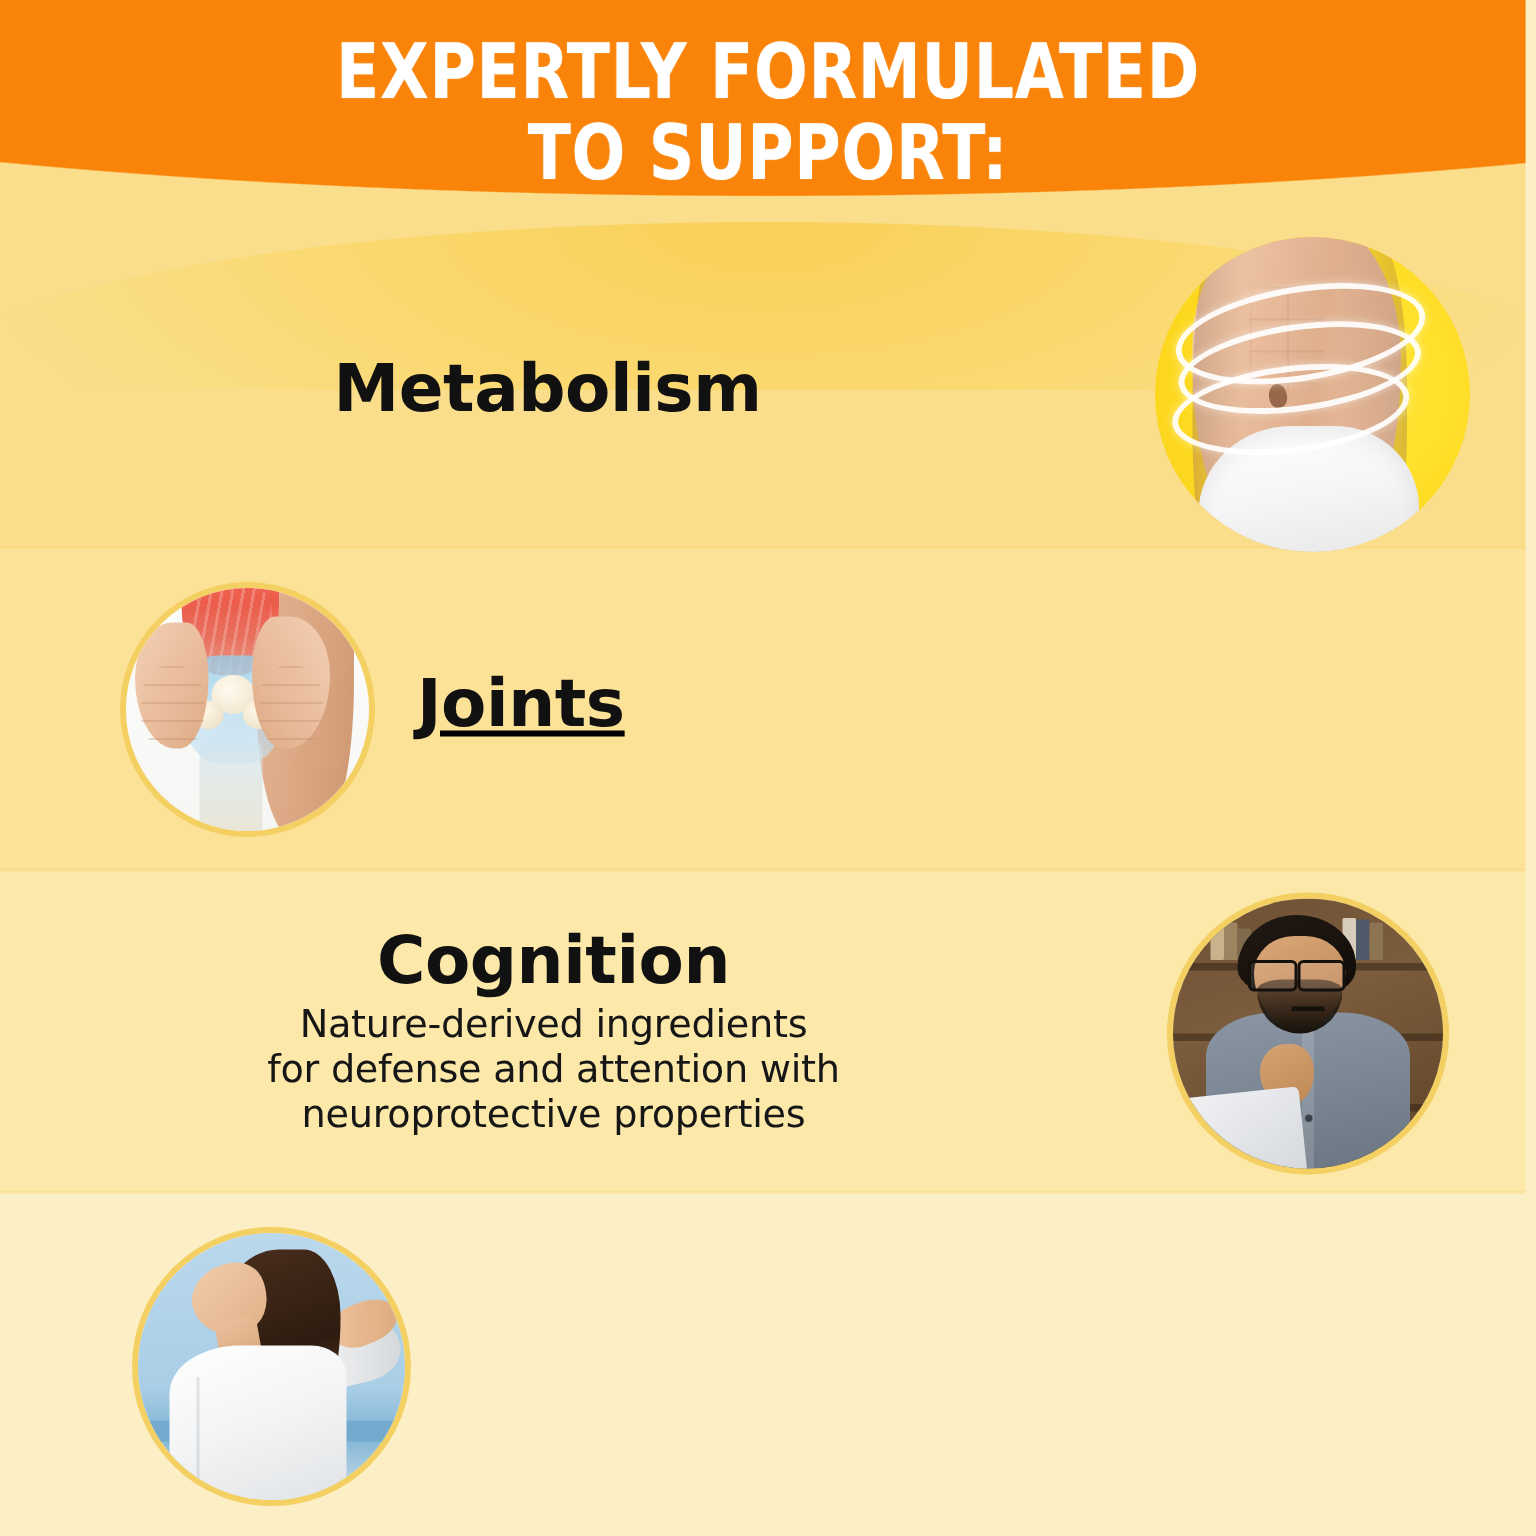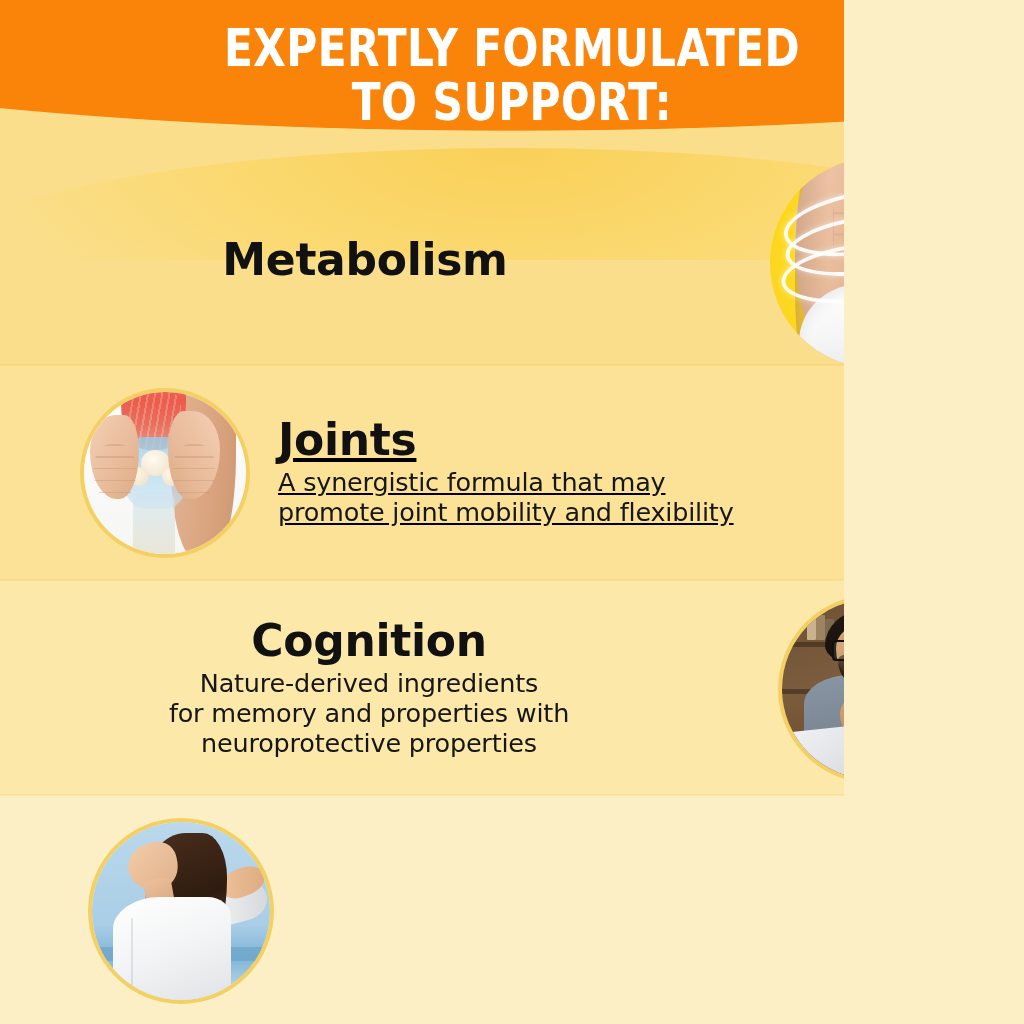--- a/index.html
+++ b/index.html
@@ -1,21 +1,21 @@
 <!DOCTYPE html>
 <html><head>
 <meta charset="utf-8">
 <style>
   html,body{margin:0;padding:0;}
   body{
     width:1024px;height:1024px;overflow:hidden;
     font-family:"DejaVu Sans","Liberation Sans",sans-serif;
     background:#FDEFC5;
   }
-  .poster{position:relative;width:844px;height:1024px;overflow:hidden;}
+  .poster{position:relative;width:1017px;height:1024px;overflow:hidden;}
 
   
   .band{position:absolute;left:0;width:1024px;}
   .band-1{top:0;   height:365px; background:#FADE8B;}
   .band-2{top:365px;height:215px; background:#FBE296;}
   .band-3{top:580px;height:215px; background:#FCE8A8;}
   .band-4{top:795px;height:229px; background:#FDEFC5;}
   .band-sep{position:absolute;left:0;width:1024px;height:2px;background:rgba(250,180,40,.16);}
 
   
@@ -256,30 +256,28 @@
         <div class="j-cond2"></div>
         <div class="j-shin"></div>
         <div class="j-handL"></div>
         <div class="j-handR"></div>
         <div class="j-fing fl"></div>
         <div class="j-fing fr"></div>
       </div>
     </div>
     <div class="sec-text left-al">
       <h2 class="sec-title">Joints</h2>
-      <p class="sec-desc">A synergistic formula that may
-promote joint mobility and flexibility</p>
     </div>
   </div>
 
   <div class="section sec-cognition">
     <div class="sec-text right-al">
       <h2 class="sec-title">Cognition</h2>
       <p class="sec-desc">Nature-derived ingredients
-for memory and properties with
+for defense and attention with
 neuroprotective properties</p>
     </div>
     <div class="circle ringed c-cognition" style="margin-right:58px">
       <div class="ph">
         <div class="c-bg"></div>
         <div class="c-shelf s1"></div>
         <div class="c-shelf s2"></div>
         <div class="c-shelf s3"></div>
         <div class="c-book c-b1"></div>
         <div class="c-book c-b2"></div>

